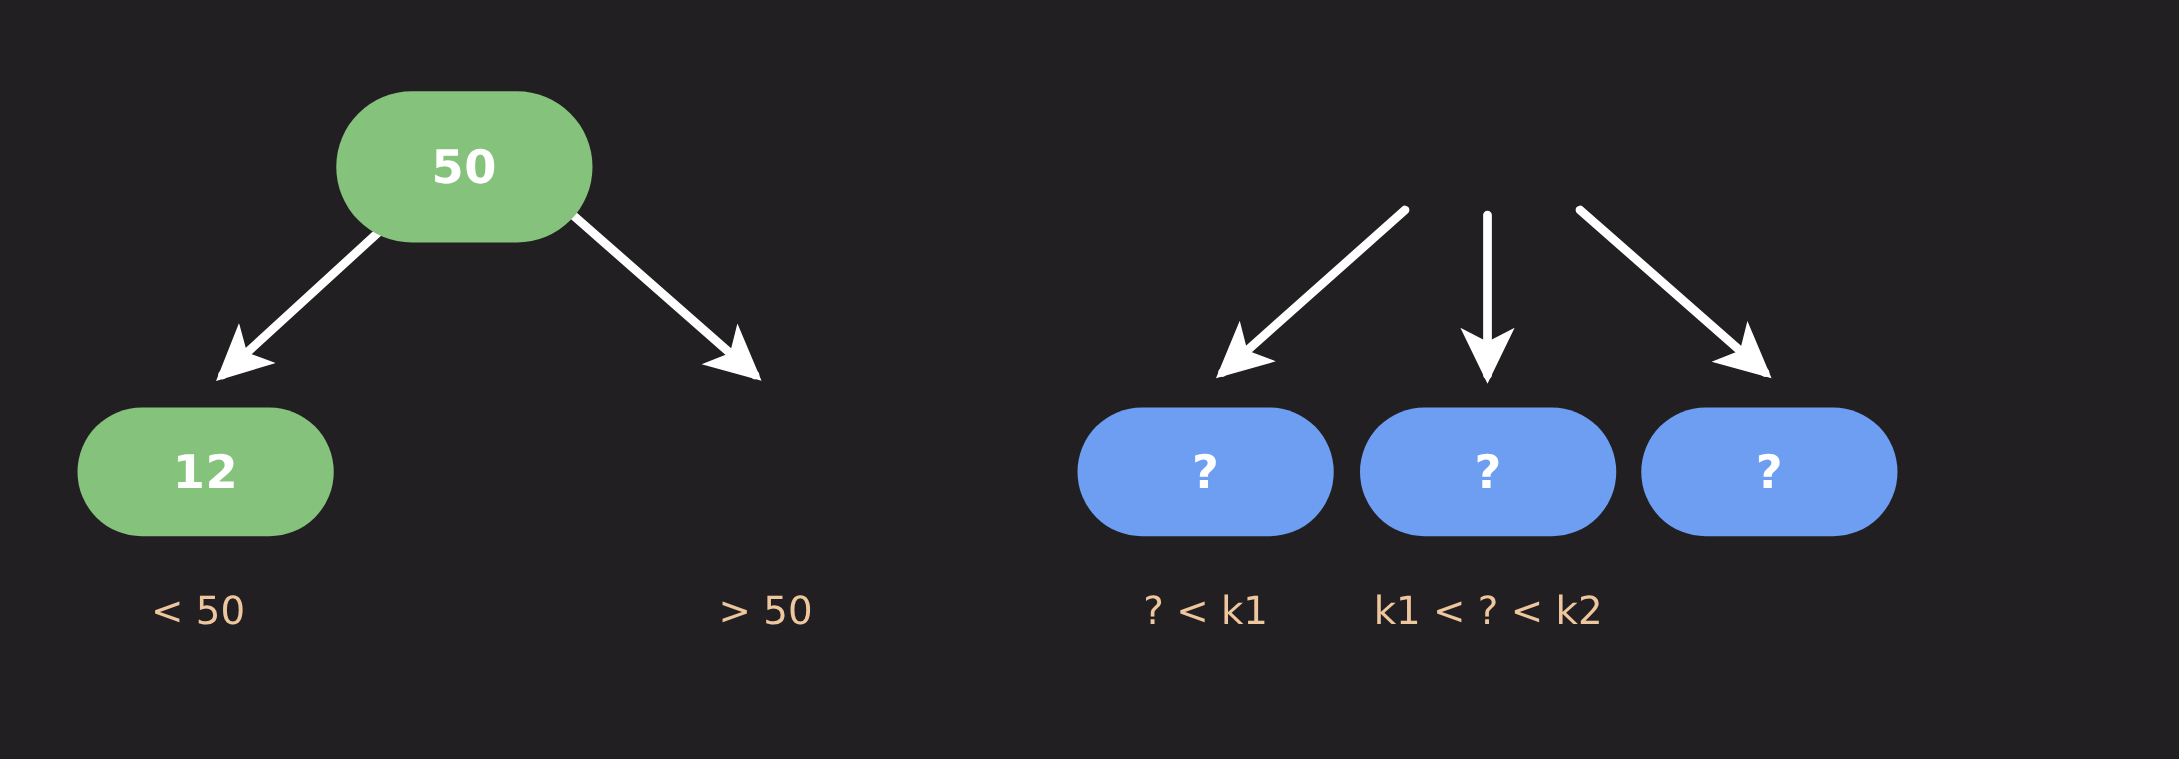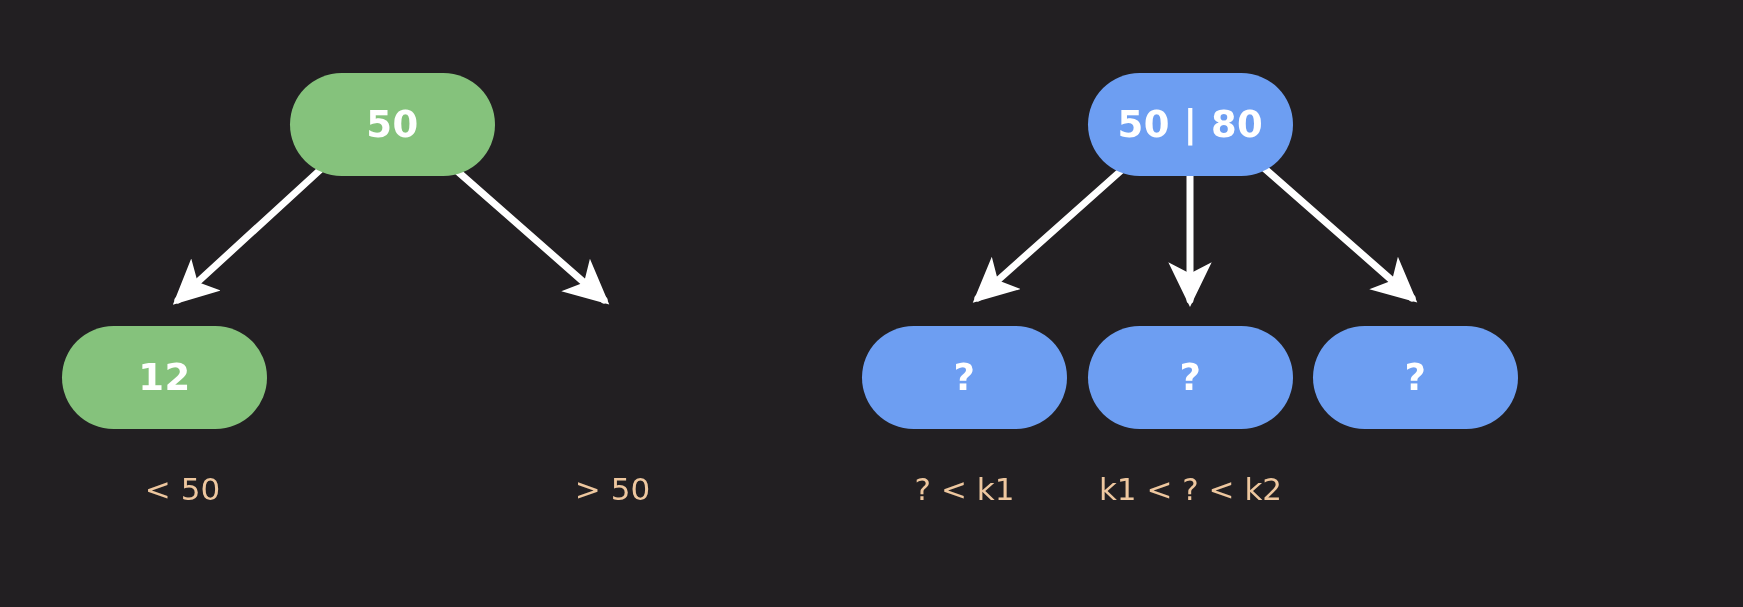--- a/index.html
+++ b/index.html
@@ -66,36 +66,33 @@
     </defs>
 
     <line x1="320" y1="170" x2="178" y2="300" stroke="#ffffff" stroke-width="7" stroke-linecap="round" marker-end="url(#ah)"></line>
     <line x1="456" y1="170" x2="604" y2="300" stroke="#ffffff" stroke-width="7" stroke-linecap="round" marker-end="url(#ah)"></line>
 
     <line x1="1124" y1="168" x2="978" y2="298" stroke="#ffffff" stroke-width="7" stroke-linecap="round" marker-end="url(#ah)"></line>
     <line x1="1190" y1="172" x2="1190" y2="300" stroke="#ffffff" stroke-width="7" stroke-linecap="round" marker-end="url(#ah)"></line>
     <line x1="1264" y1="168" x2="1412" y2="298" stroke="#ffffff" stroke-width="7" stroke-linecap="round" marker-end="url(#ah)"></line>
   </svg>
 
-  <div class="node green" style="left:290px; top:73px; width:205px; height:103px;">
+  <div class="node green" style="left:269px; top:73px; width:205px; height:121px;">
     <span>50</span>
   </div>
 
   <div class="node green" style="left:62px; top:326px; width:205px; height:103px;">
     <span>12</span>
   </div>
 
 
-  <div class="caption" style="left:80px; top:471px; width:205px;">&lt; 50</div>
+  <div class="caption" style="left:56px; top:471px; width:205px;">&lt; 50</div>
 
   <div class="caption" style="left:510px; top:471px; width:205px;">&gt; 50</div>
 
-  <div class="node blue" style="left:1088px; top:73px; width:205px; height:103px;">
-    <span>50 | 80</span>
-  </div>
 
   <div class="node blue" style="left:862px; top:326px; width:205px; height:103px;">
     <span>?</span>
   </div>
 
   <div class="node blue" style="left:1088px; top:326px; width:205px; height:103px;">
     <span>?</span>
   </div>
 
   <div class="node blue" style="left:1313px; top:326px; width:205px; height:103px;">

